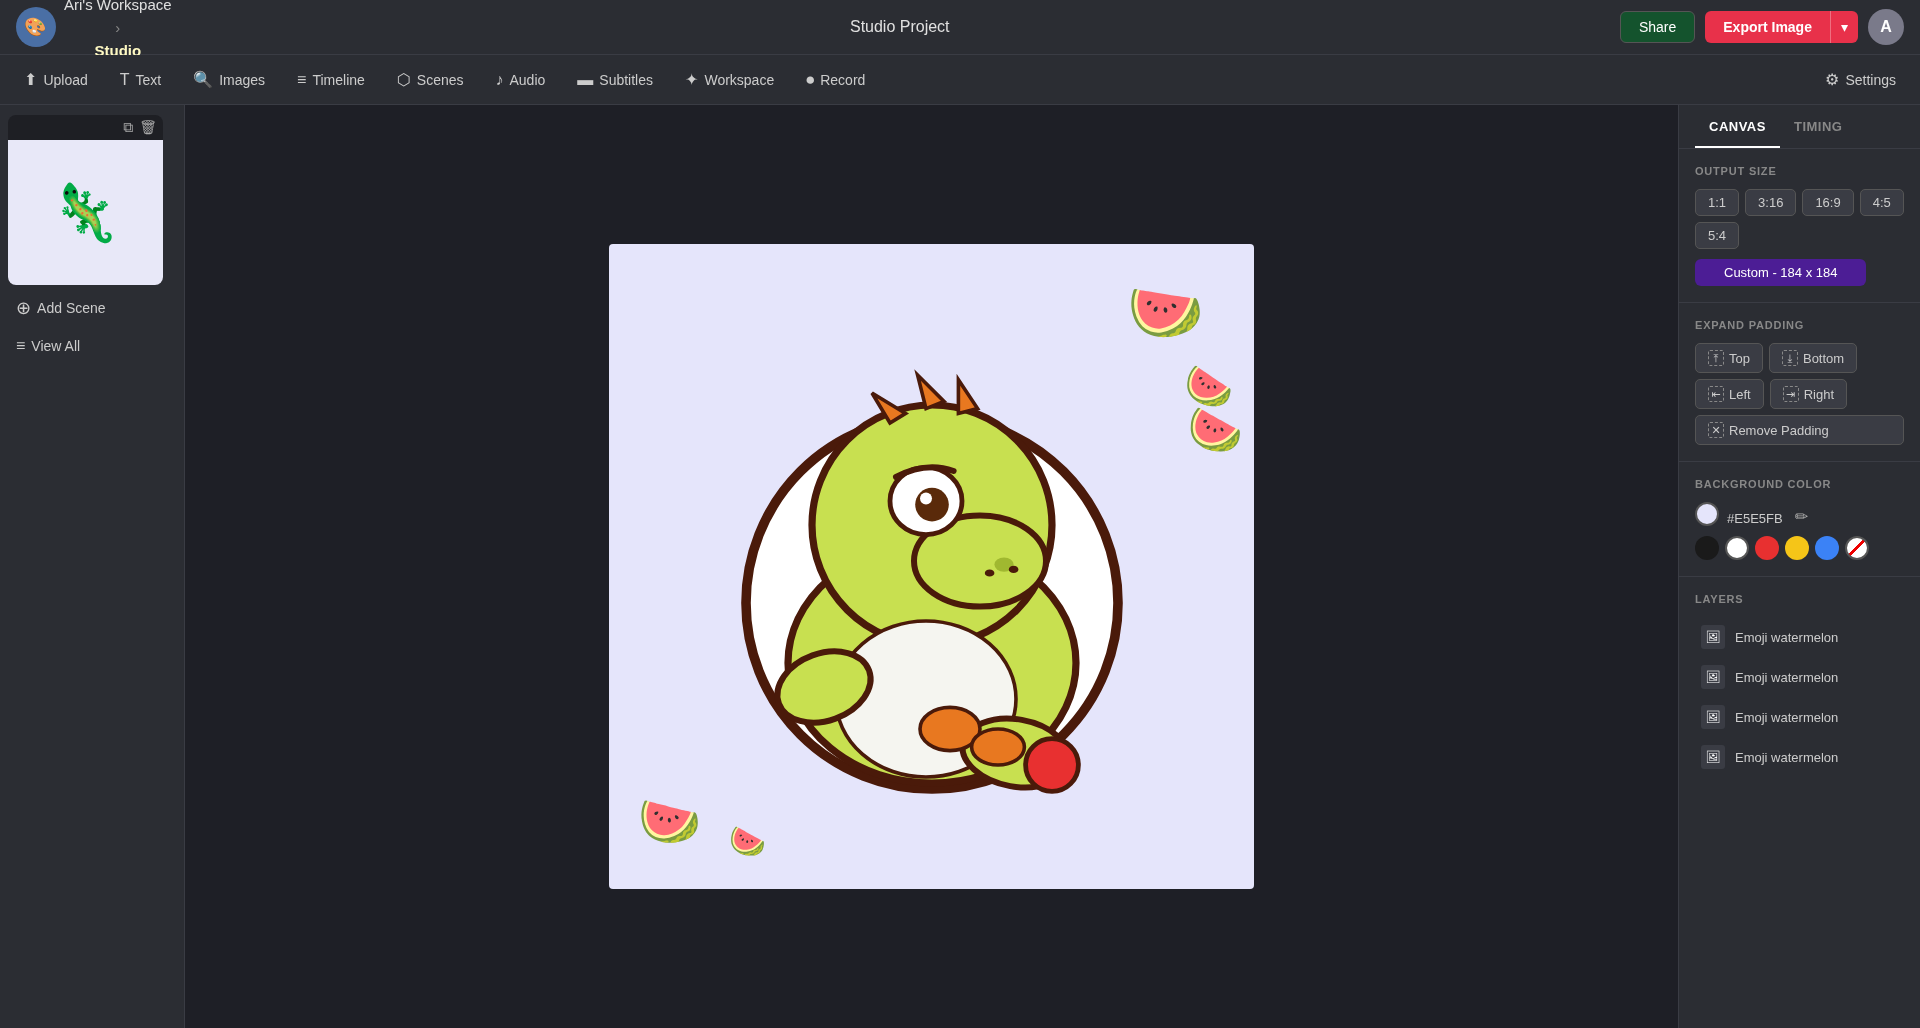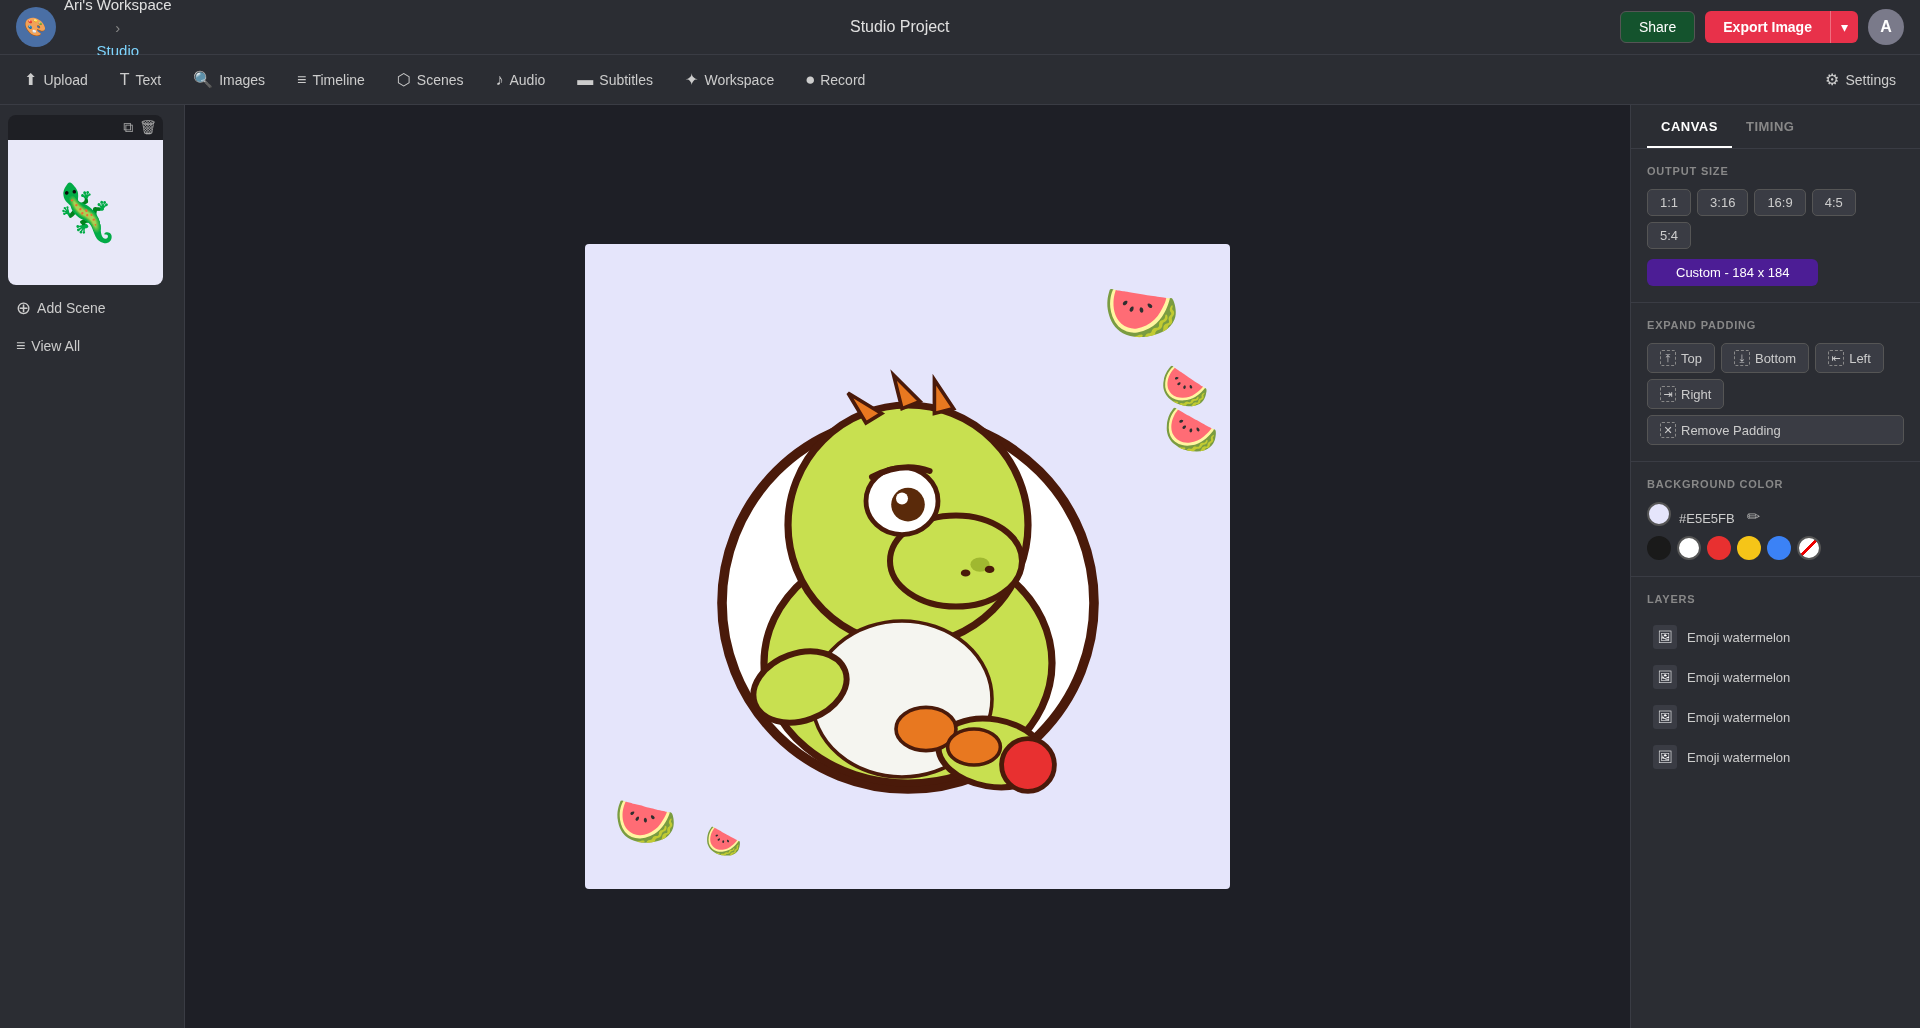--- a/index.html
+++ b/index.html
@@ -9,21 +9,21 @@
     .top-nav {
       display: flex; align-items: center; height: 55px;
       background: #2b2d33; border-bottom: 1px solid #3a3c44;
       padding: 0 16px; gap: 12px; flex-shrink: 0;
     }
     .logo-area { display: flex; align-items: center; gap: 8px; margin-right: 8px; }
     .logo-avatar { width: 40px; height: 40px; border-radius: 50%; background: #4a6fa5; display: flex; align-items: center; justify-content: center; font-size: 18px; overflow: hidden; }
     .workspace-breadcrumb { display: flex; align-items: center; gap: 6px; font-size: 15px; flex-direction: column; }
     .workspace-name { color: #e0e0e0; font-weight: 500; }
     .breadcrumb-sep { color: #888; }
-    .studio-name { color: #7dd3fc; font-weight: 400; }
+    .studio-name { color: #fef9c3; font-weight: 700; }
     .project-title { flex: 1; text-align: center; font-size: 16px; color: #e0e0e0; font-weight: 500; }
     .nav-actions { display: flex; align-items: center; gap: 10px; }
     .share-btn { background: #14532d; color: #fff; border: 1px solid #555; border-radius: 6px; padding: 7px 18px; font-size: 14px; cursor: pointer; }
     .export-btn-group { display: flex; align-items: center; }
     .export-btn { background: #e8314a; color: #fff; border: none; border-radius: 6px 0 0 6px; padding: 8px 18px; font-size: 14px; font-weight: 600; cursor: pointer; }
     .export-chevron { background: #e8314a; color: #fff; border: none; border-radius: 0 6px 6px 0; padding: 8px 10px; font-size: 14px; cursor: pointer; border-left: 1px solid rgba(255,255,255,0.3); }
     .user-avatar { width: 36px; height: 36px; border-radius: 50%; background: #7a7a8a; display: flex; align-items: center; justify-content: center; font-size: 16px; font-weight: 600; color: #fff; cursor: pointer; }
 
     
     .toolbar {
@@ -79,21 +79,21 @@
       display: flex; align-items: center; justify-content: center;
     }
     .watermelon-tl { position: absolute; top: 30px; right: 50px; font-size: 60px; transform: rotate(-15deg); }
     .watermelon-tr { position: absolute; top: 120px; right: 20px; font-size: 40px; transform: rotate(10deg); }
     .watermelon-r { position: absolute; top: 160px; right: 10px; font-size: 45px; transform: rotate(5deg); }
     .watermelon-bl { position: absolute; bottom: 40px; left: 30px; font-size: 50px; transform: rotate(-10deg); }
     .watermelon-bm { position: absolute; bottom: 30px; left: 120px; font-size: 30px; transform: rotate(5deg); }
 
     
     .right-panel {
-      width: 290px; background: #2b2d33; border-left: 1px solid #3a3c44;
+      width: 242px; background: #2b2d33; border-left: 1px solid #3a3c44;
       flex-shrink: 0; display: flex; flex-direction: column;
       overflow-y: auto;
     }
     .panel-tabs { display: flex; border-bottom: 1px solid #3a3c44; padding: 0 16px; }
     .panel-tab {
       padding: 14px 14px 12px; font-size: 13px; font-weight: 600;
       color: #888; cursor: pointer; border-bottom: 2px solid transparent;
       letter-spacing: 0.5px; text-transform: uppercase;
     }
     .panel-tab.active { color: #fff; border-bottom-color: #fff; }

